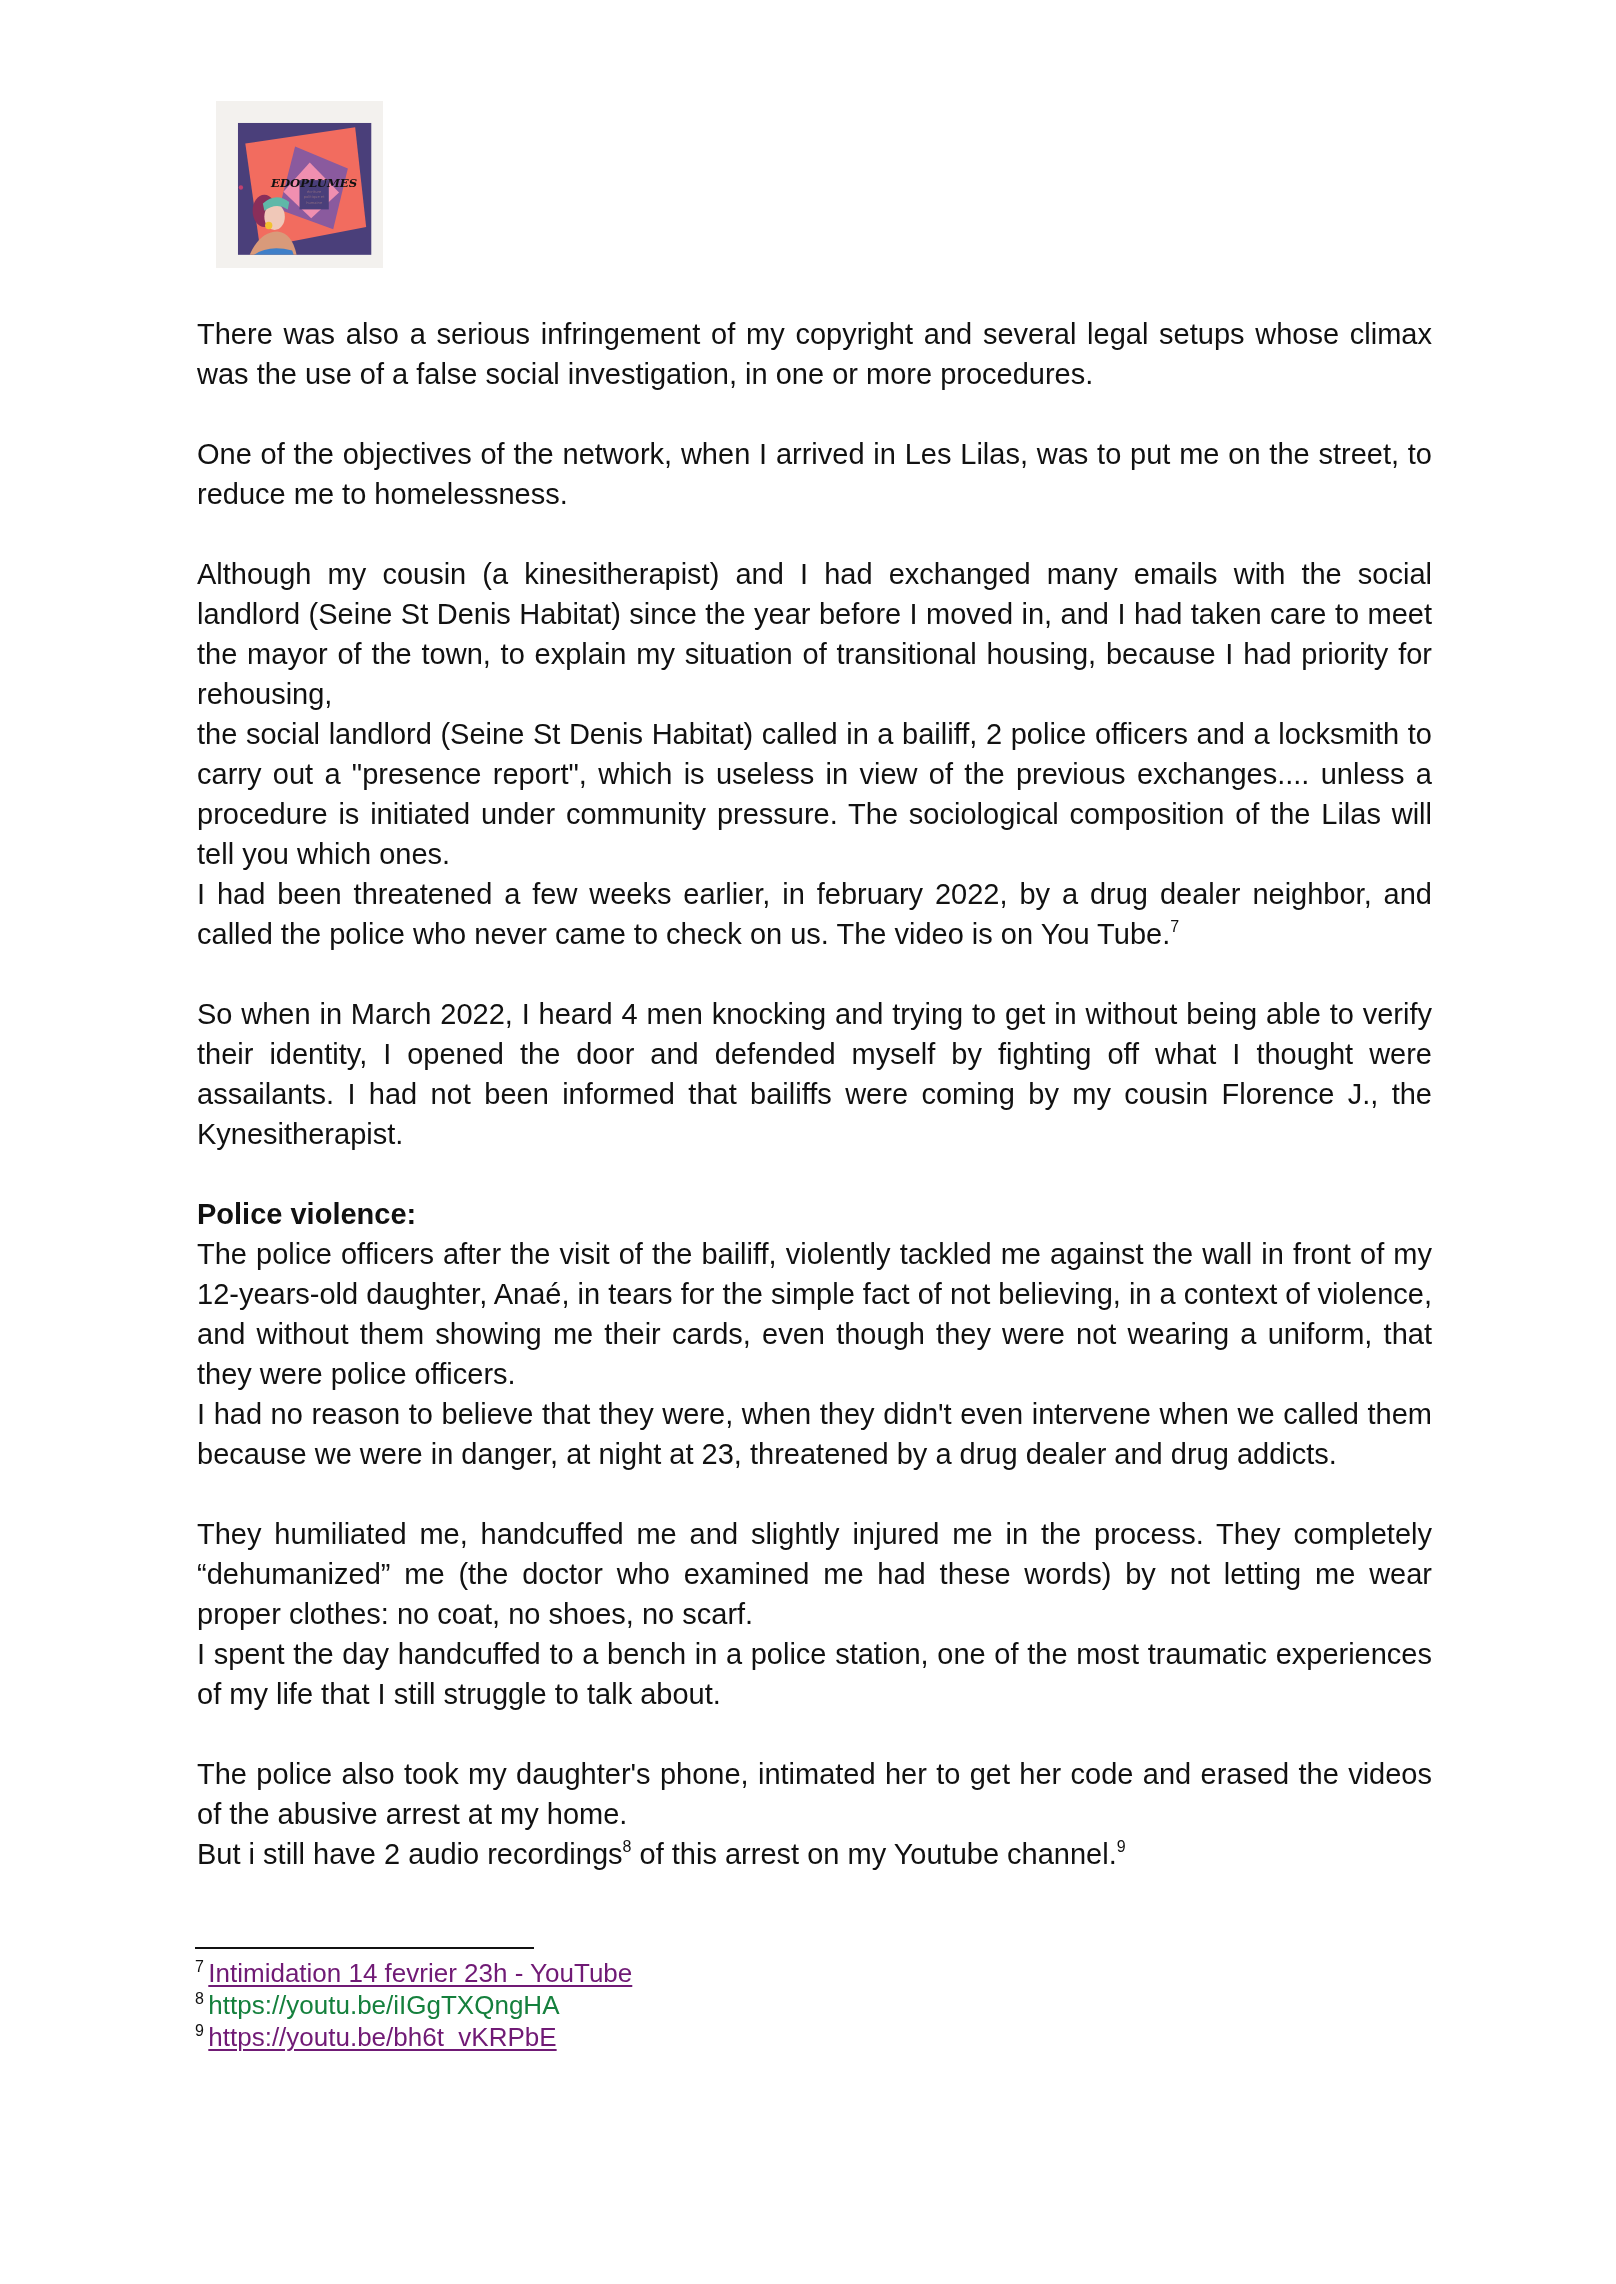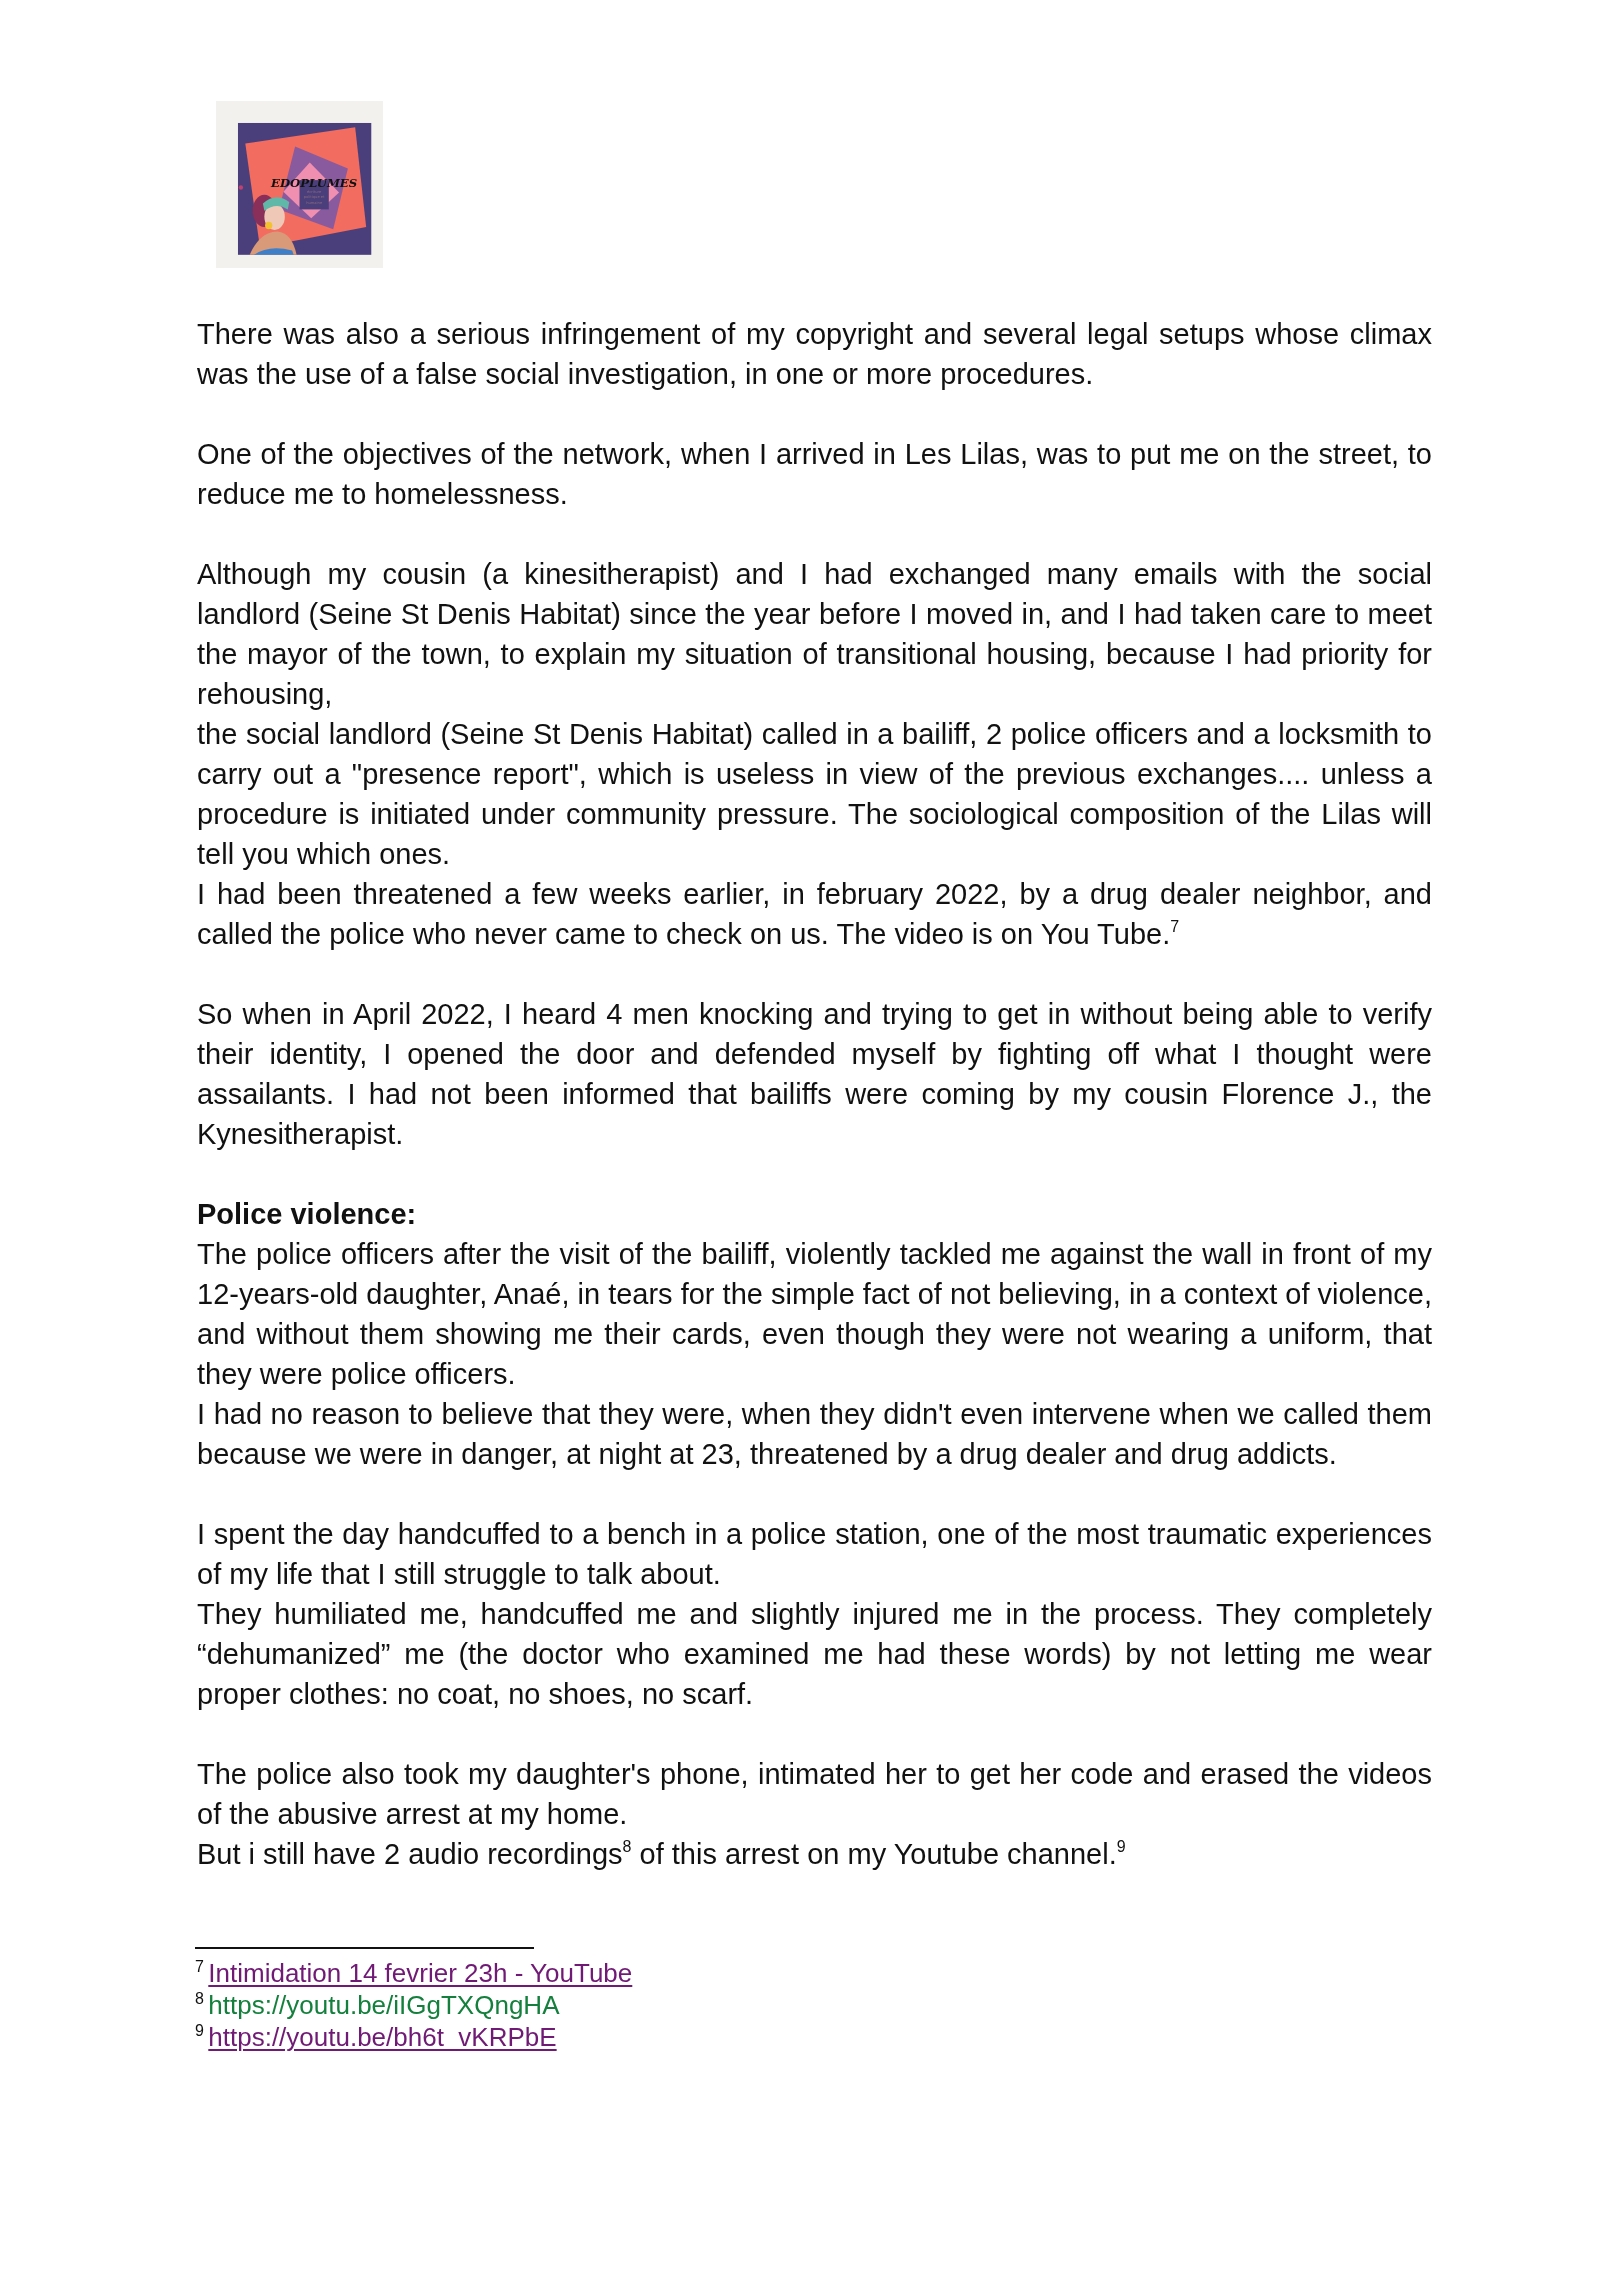--- a/index.html
+++ b/index.html
@@ -132,30 +132,30 @@
   <div class="gap"></div>
 
   <p>One of the objectives of the network, when I arrived in Les Lilas, was to put me on the street, to reduce me to homelessness.</p>
   <div class="gap"></div>
 
   <p>Although my cousin (a kinesitherapist) and I had exchanged many emails with the social landlord (Seine St Denis Habitat)  since the year before I moved in, and I had taken care to meet the mayor of the town, to explain my situation of transitional housing, because I had priority for rehousing,</p>
   <p>the social landlord (Seine St Denis Habitat) called in a bailiff, 2 police officers and a locksmith to carry out a "presence report", which is useless in view of the previous exchanges.... unless a procedure is initiated under community pressure. The sociological composition of the Lilas will tell you which ones.</p>
   <p><span>I had been threatened a few weeks earlier, in february 2022, by a drug dealer neighbor, and called the police who never came to check on us. The video is on You Tube.</span><sup class="fnref">7</sup></p>
   <div class="gap"></div>
 
-  <p>So when in April 2022, I heard 4 men knocking and trying to get in without being able to verify their identity, I opened the door and defended myself by fighting off what I thought were assailants. I had not been informed that bailiffs were coming by my cousin Florence J., the Kynesitherapist.</p>
+  <p>So when in March 2022, I heard 4 men knocking and trying to get in without being able to verify their identity, I opened the door and defended myself by fighting off what I thought were assailants. I had not been informed that bailiffs were coming by my cousin Florence J., the Kynesitherapist.</p>
   <div class="gap"></div>
 
   <p class="heading">Police violence:</p>
   <p>The police officers after the visit of the bailiff, violently tackled me against the wall in front of my 12-years-old daughter, Anaé,  in tears for the simple fact of not believing, in a context of violence, and without them showing me their cards, even though they were not wearing a uniform, that they were police officers.</p>
   <p>I had no reason to believe that they were, when they didn't even intervene when we called them because we were in danger, at night at 23, threatened by a drug dealer and drug addicts.</p>
   <div class="gap"></div>
 
+  <p>They humiliated me, handcuffed me and slightly injured me in the process. They completely “dehumanized” me (the doctor who examined me had these words) by not letting me wear proper clothes: no coat, no shoes, no scarf.</p>
   <p>I spent the day handcuffed to a bench in a police station, one of the most traumatic experiences of my life that I still struggle to talk about.</p>
-  <p>They humiliated me, handcuffed me and slightly injured me in the process. They completely “dehumanized” me (the doctor who examined me had these words) by not letting me wear proper clothes: no coat, no shoes, no scarf.</p>
   <div class="gap"></div>
 
   <p>The police also took my daughter's phone, intimated her to get her code and erased the videos of the abusive arrest at my home.</p>
   <p class="last-line"><span>But i  still have 2 audio recordings</span><sup class="fnref">8</sup><span> of this arrest on my Youtube channel.</span><sup class="fnref">9</sup></p>
 </div>
 
 <div class="footnote-rule"></div>
 
 <div class="footnotes">
   <div class="footnote">

